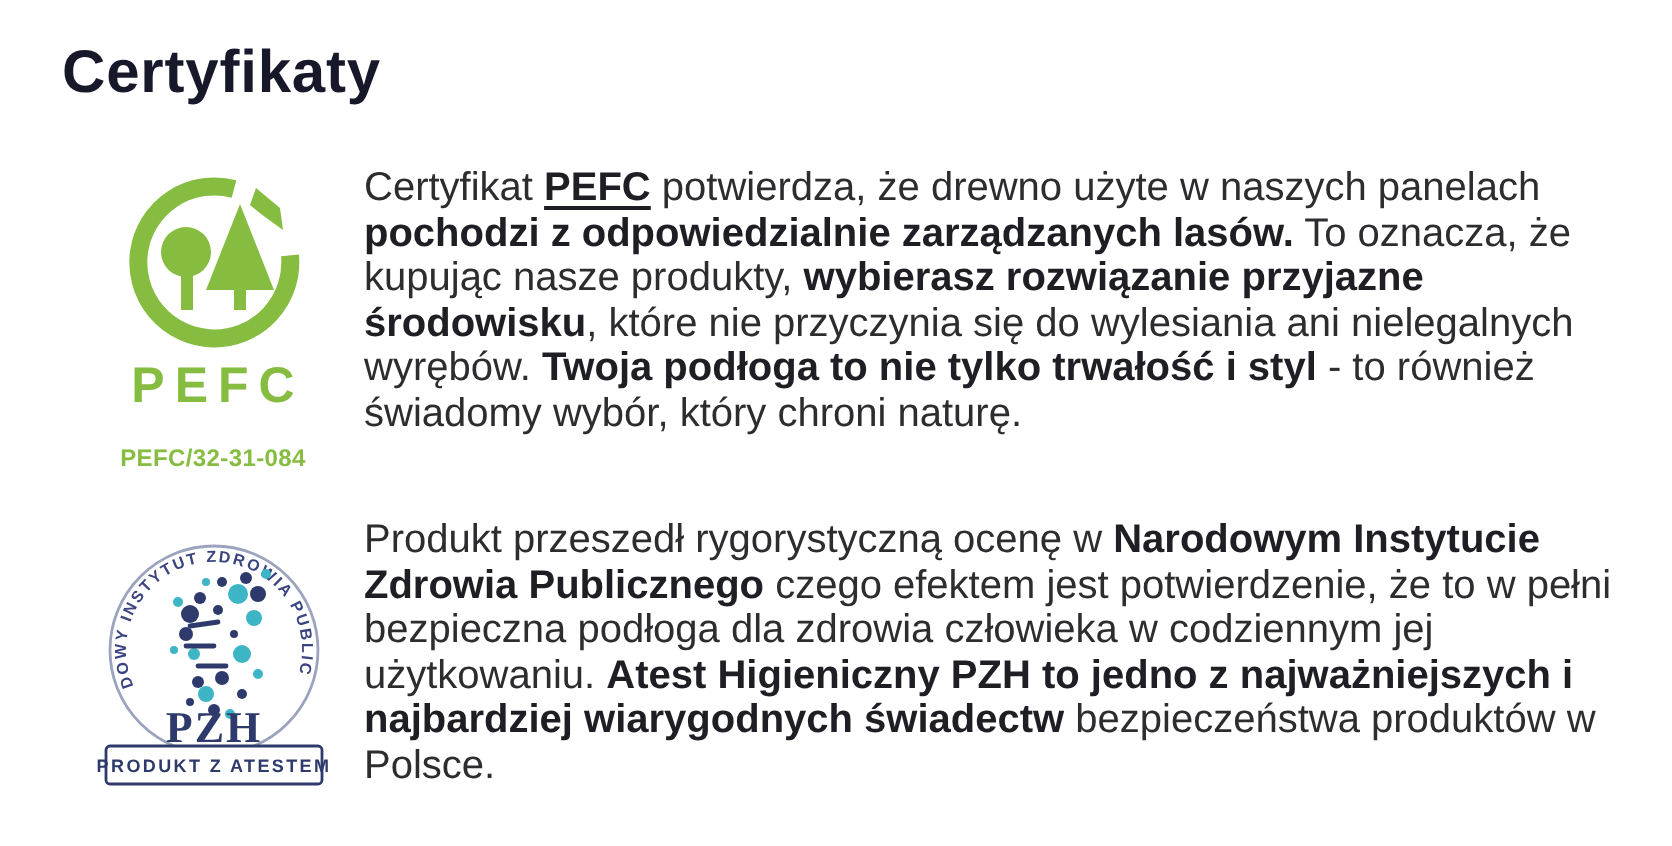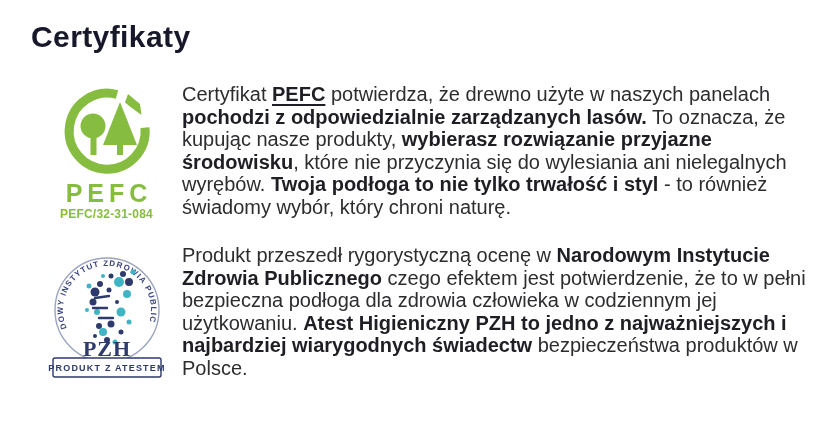--- a/index.html
+++ b/index.html
@@ -40,21 +40,21 @@
     letter-spacing:5px;
     padding-left:5px;
     margin-top:1px;
     line-height:26px;
   }
   .pefc-license{
     color:#86bd40;
     font-size:12px;
     font-weight:700;
     letter-spacing:0.2px;
-    margin-top:2px;
+    margin-top:17px;
     line-height:13px;
   }
   .pzh-logo{margin-top:8px;}
   .para{
     width:628px;
     margin:0;
     font-size:20px;
     line-height:22.6px;
     color:#2d2d30;
   }

